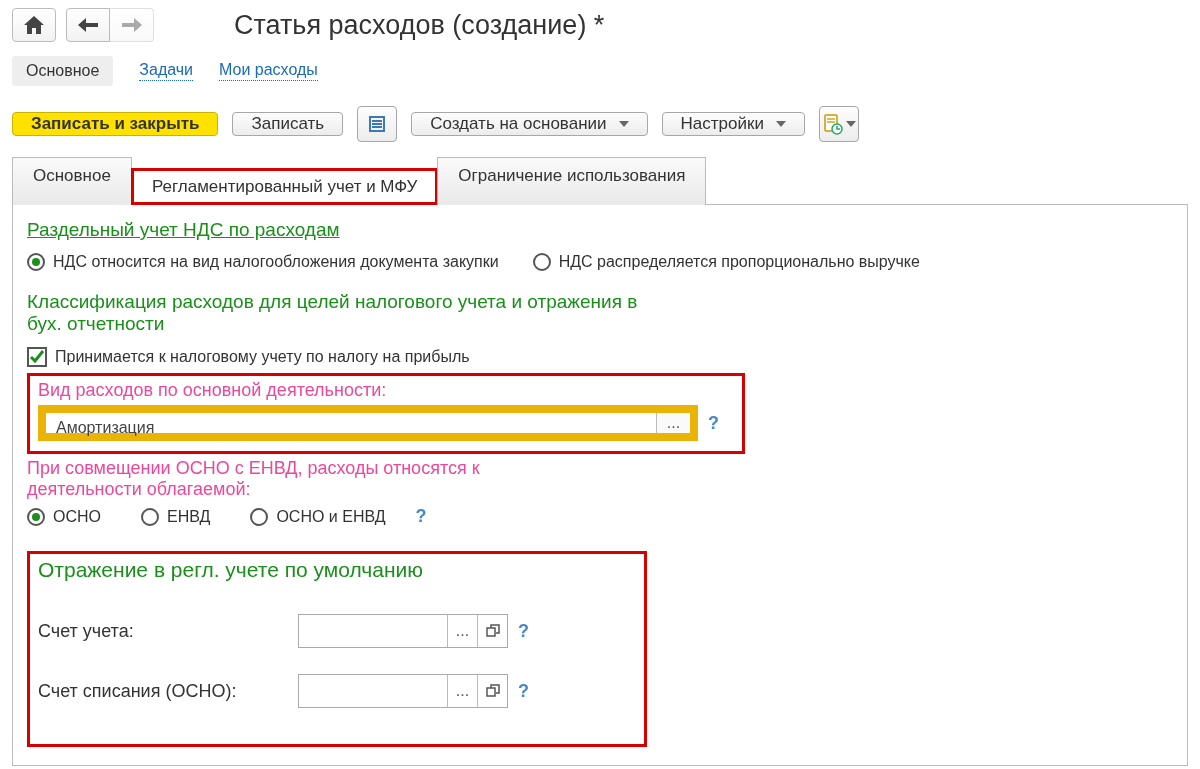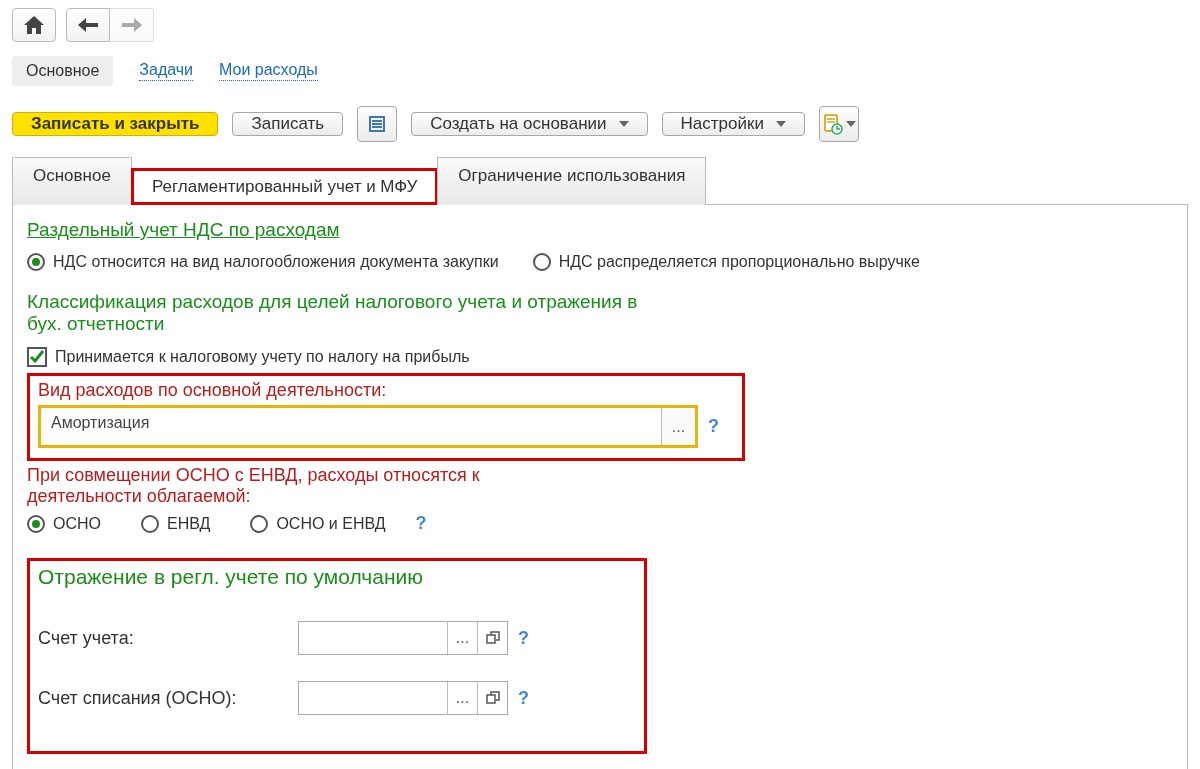--- a/index.html
+++ b/index.html
@@ -78,26 +78,26 @@
   }
   
   .checkbox{display:inline-flex;align-items:center;gap:8px;cursor:pointer;}
   .checkbox .box{
     width:20px;height:20px;border:2px solid #555;display:inline-flex;align-items:center;justify-content:center;
   }
   .checkbox.checked .box svg{display:block;}
   .checkbox .box svg{display:none;}
   
   .highlight-red{border:3px solid #d60000;padding:4px 8px 10px 8px;margin-top:4px;}
-  .green-label{color:#b91c1c;font-size:18px;margin-bottom:4px;}
+  .green-label{color:#ec4899;font-size:18px;margin-bottom:4px;}
   
   .select-wrap{display:flex;align-items:center;gap:10px;}
   .select{
     display:flex;align-items:stretch;
-    border:3px solid #eab308;height:43px;width:660px;
+    border:8px solid #eab308;height:36px;width:660px;
   }
   .select .val{flex:1;padding:6px 10px;color:#444;}
   .select .more{
     width:34px;border-left:1px solid #bbb;display:flex;align-items:center;justify-content:center;color:#555;background:#fafafa;cursor:pointer;
   }
   .help{color:#4488cc;font-weight:bold;font-size:18px;cursor:pointer;}
   
   .acct-block{width:620px;}
   .acct-row{display:flex;align-items:center;gap:10px;margin:26px 0;}
   .acct-label{width:250px;font-size:18px;color:#333;}
@@ -125,20 +125,21 @@
       <svg width="20" height="14" viewBox="0 0 20 14">
           <path d="M8 0 L0 7 L8 14 L8 9 L20 9 L20 5 L8 5 Z" fill="#444"></path>
         </svg>
     </span>
     <span class="icon-btn disabled">
       <svg width="20" height="14" viewBox="0 0 20 14">
           <path d="M12 0 L20 7 L12 14 L12 9 L0 9 L0 5 L12 5 Z" fill="#444"></path>
         </svg>
     </span>
   </span>
+  <div class="page-title">Статья расходов (создание) *</div>
 </div>
 
 <div class="section-links">
   <span class="sec-current">Основное</span>
   <span class="link-dotted">Задачи</span>
   <span class="link-dotted">Мои расходы</span>
 </div>
 
 <div class="toolbar">
   <span class="btn primary">Записать и закрыть</span>

